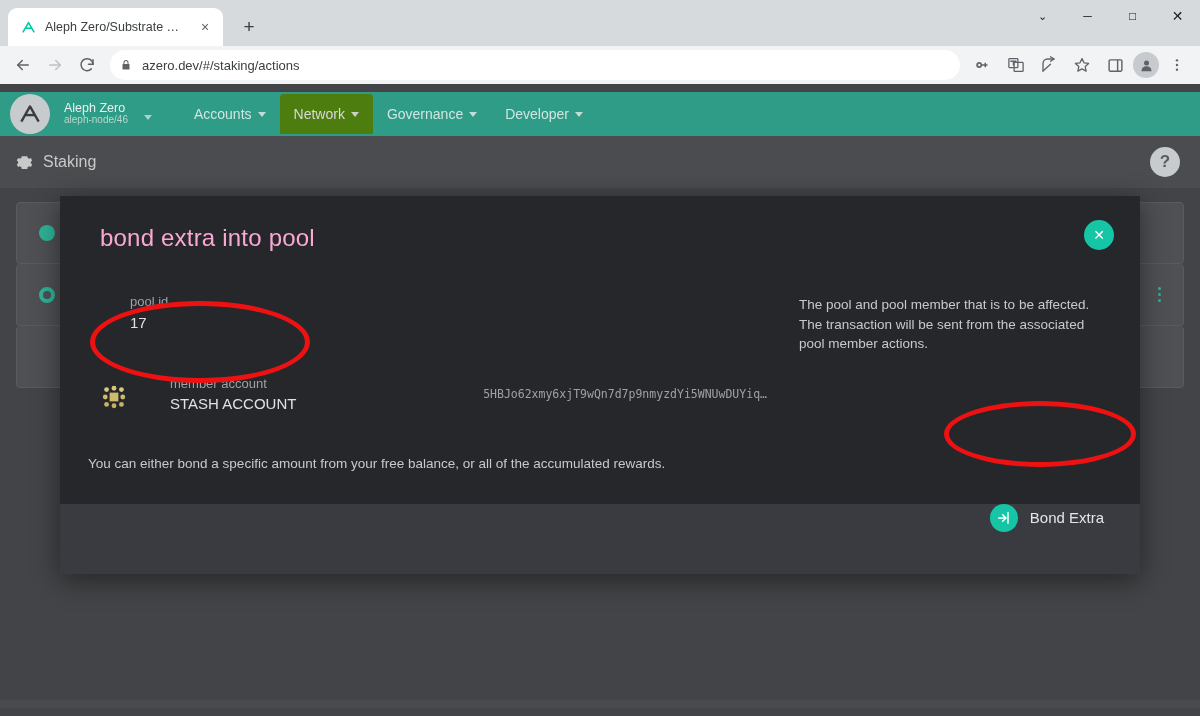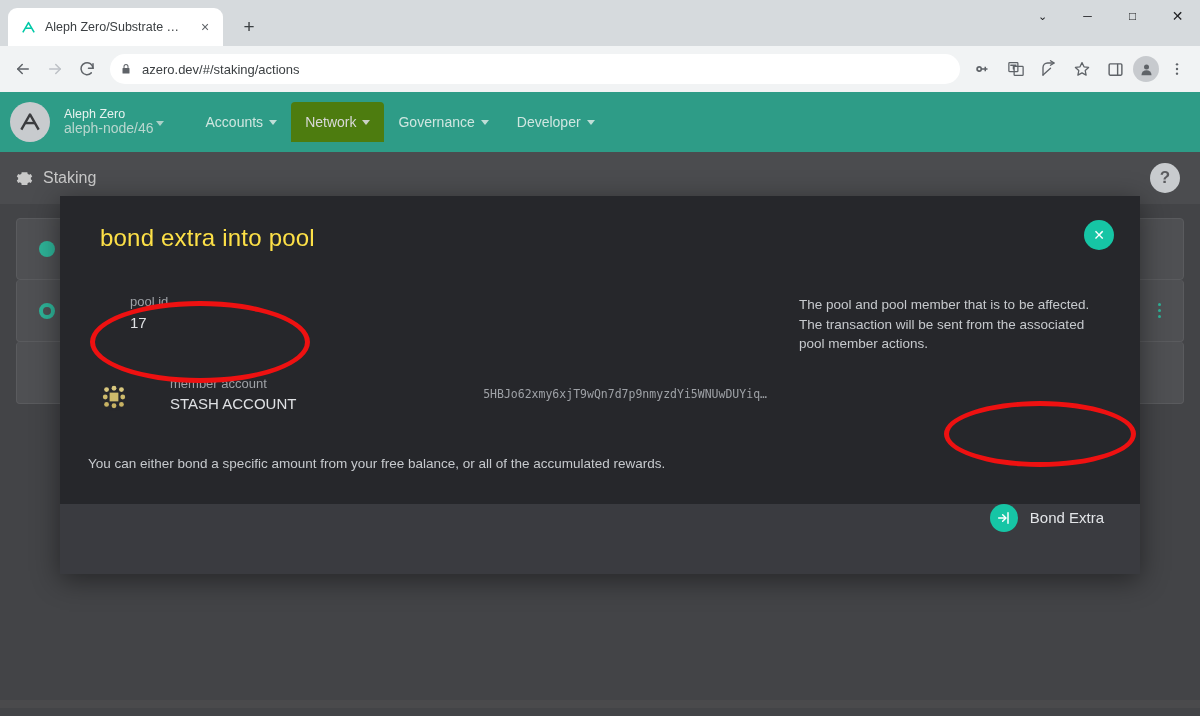--- a/index.html
+++ b/index.html
@@ -37,21 +37,21 @@
   }
   .win-controls {
     position: absolute; right: 0; top: 0; height: 32px; display: flex;
   }
   .win-btn { width: 45px; height: 32px; display:flex; align-items:center; justify-content:center;
     color: #202124; font-size: 12px; }
   .win-btn.chev { font-size: 11px; }
   .win-btn.close { font-size: 14px; }
 
   .toolbar {
-    height: 46px; background: #f1f3f4;
+    height: 38px; background: #f1f3f4;
     display: flex; align-items: center; padding: 0 8px; gap: 2px;
   }
   .tb-icon {
     width: 30px; height: 30px; border-radius: 50%;
     display: flex; align-items: center; justify-content: center;
     color: #5f6368; flex: 0 0 auto;
   }
   .tb-icon.arrowfwd { color: #bdc1c6; }
   .omnibox {
     flex: 1 1 auto; height: 30px; background: #ffffff; border-radius: 15px;
@@ -65,31 +65,31 @@
     width: 26px; height: 26px; border-radius: 50%; background: #c7cace;
     display: flex; align-items: center; justify-content: center; color: #5f6368;
   }
 
   
   .page {
     position: absolute; left: 0; top: 92px; width: 1200px; height: 616px;
     background: #434447; overflow: hidden;
   }
   .appbar {
-    height: 60px; background: #2e9c87; display: flex; align-items: center;
+    height: 44px; background: #2e9c87; display: flex; align-items: center;
     padding: 0 10px; gap: 0; position: relative;
   }
   .logo-circle {
     width: 40px; height: 40px; border-radius: 50%; background: #c8cbce;
     display: flex; align-items: center; justify-content: center; margin-right: 14px;
     flex: 0 0 auto;
   }
   .chain-block { margin-right: 28px; line-height: 1.05; }
   .chain-name { font-size: 12.5px; color: #e7f2ef; }
-  .chain-node { font-size: 14px; color: #b9d7cf; display: flex; gap:2px;}
+  .chain-node { font-size: 10px; color: #b9d7cf; display: flex; gap:16px;}
   .navitem {
     font-size: 14px; color: #cfe6e0; padding: 12px 14px; display: flex;
     align-items: center; gap: 6px; white-space: nowrap; border-radius: 4px 4px 0 0;
   }
   .navitem.active { background: #4d7c0f; color: #d9d9d9; }
   .caret-down {
     width: 0; height: 0; border-left: 4px solid transparent;
     border-right: 4px solid transparent; border-top: 5px solid currentColor;
     opacity: .9;
   }
@@ -119,21 +119,21 @@
   .kebab { display:flex; flex-direction:column; gap:3px; margin-left:auto; }
   .kebab i { width:3px; height:3px; background:#2eb398; border-radius:50%; display:block; }
 
   
   .modal-wrap {
     position: absolute; left: 60px; top: 104px; width: 1080px;
     box-shadow: 0 6px 26px rgba(0,0,0,.45);
   }
   .modal-body { background: #26272b; padding: 22px 28px 26px 28px; position: relative; }
   .modal-title {
-    font-size: 24px; color: #fde047; font-weight: 400; letter-spacing: .2px;
+    font-size: 24px; color: #f9a8d4; font-weight: 400; letter-spacing: .2px;
     margin: 6px 0 34px 12px;
   }
   .close-btn {
     position: absolute; right: 26px; top: 24px;
     width: 30px; height: 30px; border-radius: 50%; background: #16c5a5;
     display: flex; align-items: center; justify-content: center;
     color: #ffffff; font-size: 14px; line-height: 1;
   }
 
   .row { display: flex; align-items: flex-start; gap: 16px; margin-bottom: 4px; }

